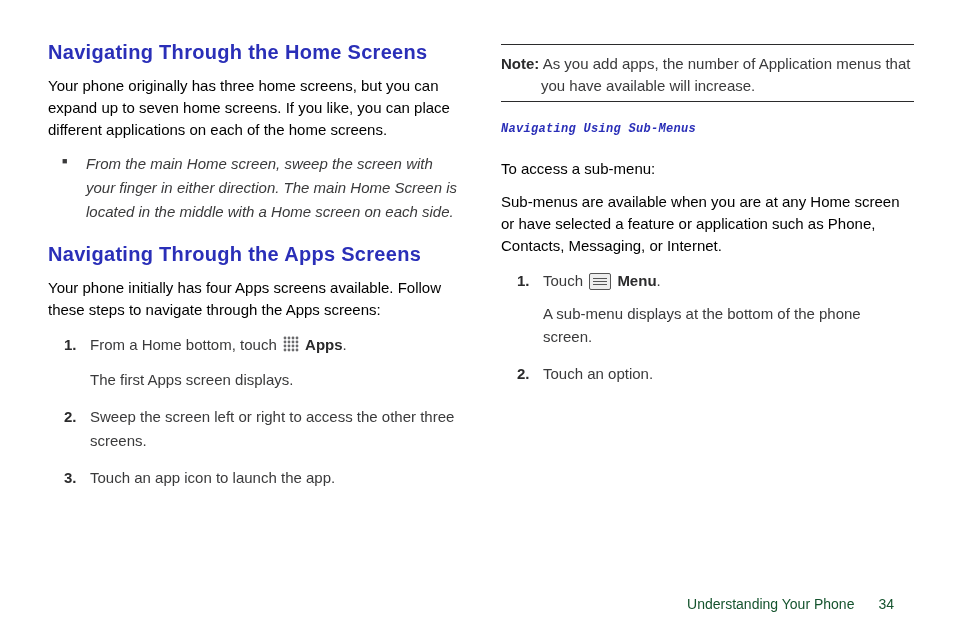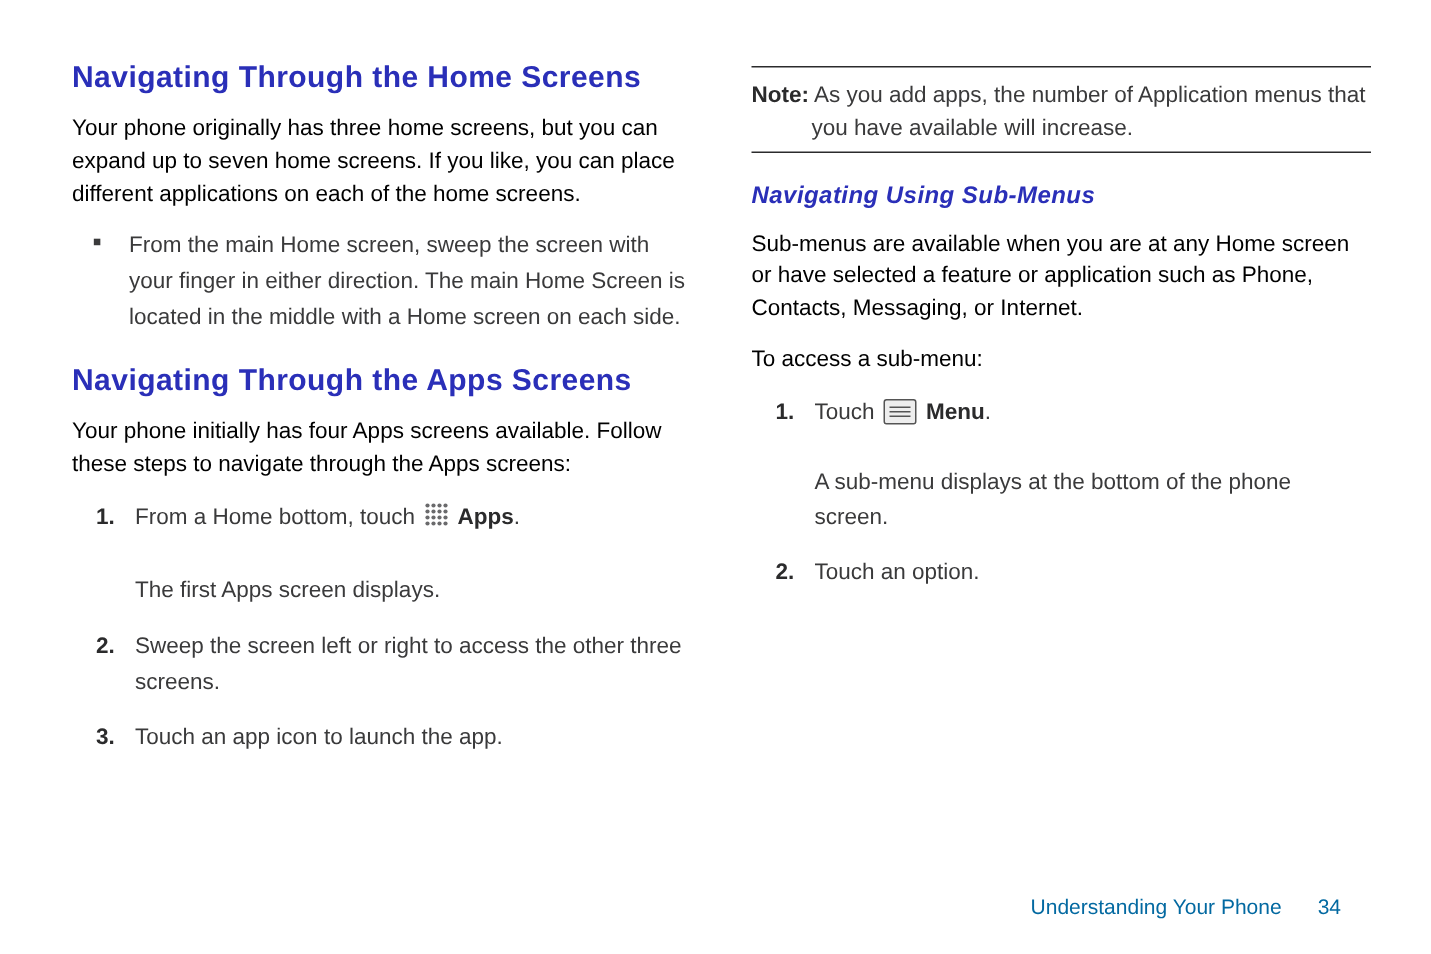--- a/index.html
+++ b/index.html
@@ -1,37 +1,37 @@
 <!DOCTYPE html>
 <html><head>
 <meta charset="utf-8">
 <style>
   * { margin: 0; padding: 0; box-sizing: border-box; }
   html, body { width: 954px; height: 636px; background: #fff; font-family: Arial, Helvetica, sans-serif; color: #333334; }
   .page { display: flex; padding: 40px 40px 10px 48px; gap: 40px; height: 596px; }
   .col { flex: 1; }
   .h-blue { color: #2a2fb8; font-weight: 800; font-family: Arial, Helvetica, sans-serif; letter-spacing: 0.3px; }
   .h1 { font-size: 20px; line-height: 1.25; margin-bottom: 10px; }
-  .h2 { font-size: 16px; font-style: italic; margin-bottom: 12px; }
+  .h2 { font-size: 12px; font-style: italic; margin-bottom: 22px; font-family: Liberation Mono, monospace; }
   .para { font-size: 15px; line-height: 1.45; color: #000000; margin-bottom: 12px; }
   .bullet-list { list-style: none; padding-left: 20px; margin-bottom: 18px; }
-  .bullet-list li { position: relative; padding-left: 18px; font-size: 15px; line-height: 1.6; color: #3a3a3b; }
+  .bullet-list li { position: relative; padding-left: 18px; font-size: 15px; line-height: 1.6; color: #3a3a3b; font-style: italic; }
   .bullet-list li::before { content: "■"; position: absolute; left: -6px; top: 2px; font-size: 9px; color: #3a3a3b; }
   .num-list { list-style: none; padding-left: 20px; }
   .num-list li { position: relative; padding-left: 22px; font-size: 15px; line-height: 1.55; color: #3a3a3b; margin-bottom: 14px; }
   .num-list li .num { position: absolute; left: -4px; top: 0; font-weight: 700; color: #2b2b2c; }
-  .sub { display: block; margin-top: 24px; }
+  .sub { display: block; margin-top: 10px; }
   .bold { font-weight: 700; color: #2b2b2c; }
   .hr { border: none; border-top: 1.5px solid #2b2b2c; margin: 4px 0 8px 0; }
   .note-block { font-size: 15px; line-height: 1.45; color: #3a3a3b; margin-bottom: 0; padding-left: 40px; text-indent: -40px; }
   .icon-apps { display: inline-block; vertical-align: -2px; margin: 0 2px; }
   .icon-apps svg { width: 16px; height: 16px; }
   .icon-menu { display: inline-block; vertical-align: -4px; margin: 0 2px; border: 1px solid #555; border-radius: 2px; padding: 2px 3px; background: #eee; }
   .icon-menu .ln { display:block; width: 14px; height: 1.5px; background:#555; margin: 1.5px 0; }
-  .footer { display:flex; justify-content:flex-end; align-items:center; padding: 0 60px 18px 0; gap: 24px; color:#0369a1; font-size:14px; }
+  .footer { display:flex; justify-content:flex-end; align-items:center; padding: 0 60px 18px 0; gap: 24px; color:#14532d; font-size:14px; }
   .footer .pg { font-size:14px; }
 </style>
 </head>
 <body>
 
 <div class="page">
   <div class="col">
     <div class="h-blue h1">Navigating Through the Home Screens</div>
     <p class="para">Your phone originally has three home screens, but you can expand up to seven home screens. If you like, you can place different applications on each of the home screens.</p>
     <ul class="bullet-list">
@@ -81,22 +81,22 @@
   </div>
 
   <div class="col">
     <hr class="hr">
     <p class="note-block">
       <span class="bold">Note:</span><span> As you add apps, the number of Application menus that you have available will increase.</span>
     </p>
     <hr class="hr" style="margin-bottom:20px;">
 
     <div class="h-blue h2">Navigating Using Sub-Menus</div>
+    <p class="para">To access a sub-menu:</p>
     <p class="para">Sub-menus are available when you are at any Home screen or have selected a feature or application such as Phone, Contacts, Messaging, or Internet.</p>
-    <p class="para">To access a sub-menu:</p>
     <ol class="num-list">
       <li>
         <span class="num">1.</span>
         <span>Touch </span>
         <span class="icon-menu"><span class="ln"></span><span class="ln"></span><span class="ln"></span></span>
         <span class="bold">Menu</span><span>.</span>
         <span class="sub">A sub-menu displays at the bottom of the phone screen.</span>
       </li>
       <li>
         <span class="num">2.</span>

